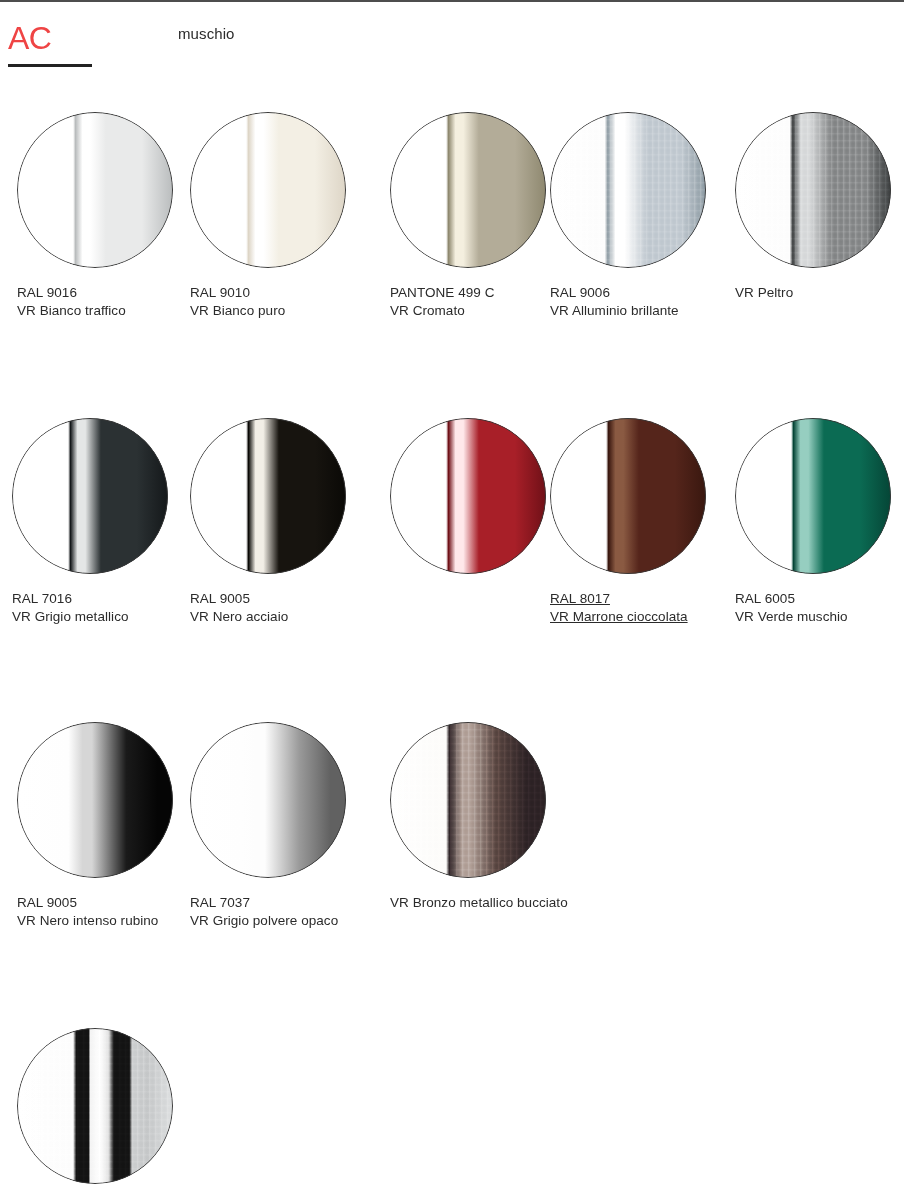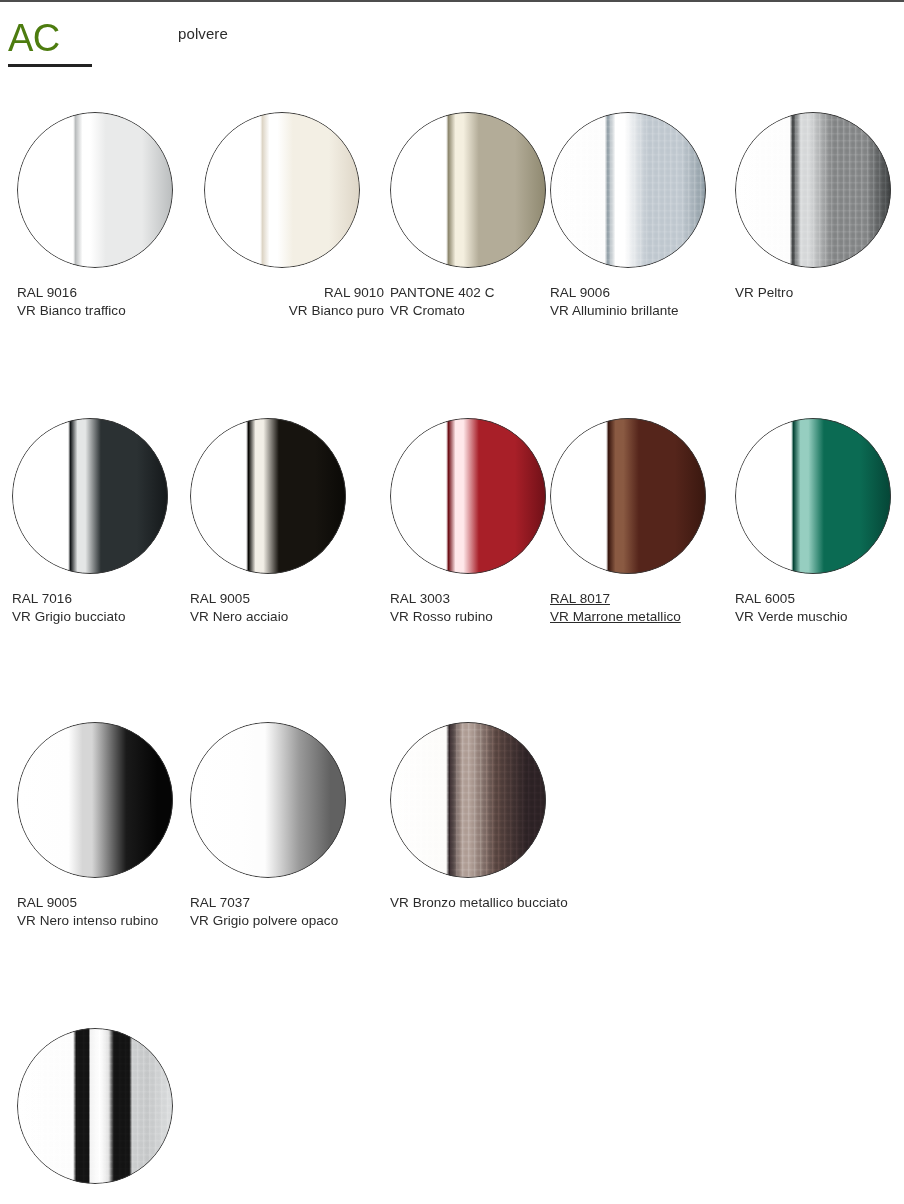--- a/index.html
+++ b/index.html
@@ -26,25 +26,25 @@
 
   
   #header { position: absolute; left: 0; top: 0; width: 904px; height: 100px; }
 
   #logo-block {
     position: absolute;
     left: 8px; top: 14px;
     width: 84px;
   }
   #logo-text {
-    font-size: 38px;
+    font-size: 32px;
     line-height: 48px;
     letter-spacing: -0.5px;
     font-weight: 400;
-    color: #4d7c0f;
+    color: #ef4444;
     font-family: "Liberation Sans", sans-serif;
   }
   #logo-underline {
     margin-top: 2px;
     width: 84px;
     height: 3px;
     background: #222222;
   }
   #category-label {
     position: absolute;
@@ -113,51 +113,51 @@
 </head>
 <body>
 
 <div id="top-rule"></div>
 
 <div id="header">
   <div id="logo-block">
     <div id="logo-text">AC</div>
     <div id="logo-underline"></div>
   </div>
-  <div id="category-label">polvere</div>
+  <div id="category-label">muschio</div>
 </div>
 
 <div id="swatch-area">
     <div class="swatch-cell" style="left: 17px; top: 112px;">
       <div class="swatch-disc" style="width: 156px; height: 156px;">
         <div class="fill" style="background: linear-gradient(90deg, rgb(255, 255, 255) 0%, rgb(255, 255, 255) 36%, rgb(185, 188, 189) 37.5%, rgb(255, 255, 255) 42%, rgb(255, 255, 255) 47%, rgb(233, 234, 234) 57%, rgb(233, 234, 234) 80%, rgb(185, 188, 189) 100%);"></div>
         <div class="ring"></div>
       </div>
       <div class="swatch-labels">
         <span class="code">RAL 9016</span>
         <span class="name">VR Bianco traffico</span>
       </div>
     </div>
-    <div class="swatch-cell" style="left: 204px; top: 112px; text-align: right;">
+    <div class="swatch-cell" style="left: 190px; top: 112px;">
       <div class="swatch-disc" style="width: 156px; height: 156px;">
         <div class="fill" style="background: linear-gradient(90deg, rgb(255, 255, 255) 0%, rgb(255, 255, 255) 36%, rgb(221, 213, 198) 37.5%, rgb(255, 255, 255) 42%, rgb(255, 255, 255) 47%, rgb(243, 239, 228) 57%, rgb(243, 239, 228) 80%, rgb(221, 213, 198) 100%);"></div>
         <div class="ring"></div>
       </div>
       <div class="swatch-labels">
         <span class="code">RAL 9010</span>
         <span class="name">VR Bianco puro</span>
       </div>
     </div>
     <div class="swatch-cell" style="left: 390px; top: 112px;">
       <div class="swatch-disc" style="width: 156px; height: 156px;">
         <div class="fill" style="background: linear-gradient(90deg, rgb(255, 255, 255) 0%, rgb(255, 255, 255) 36%, rgb(142, 136, 111) 37.5%, rgb(244, 239, 223) 42%, rgb(244, 239, 223) 47%, rgb(179, 172, 152) 57%, rgb(179, 172, 152) 80%, rgb(142, 136, 111) 100%);"></div>
         <div class="ring"></div>
       </div>
       <div class="swatch-labels">
-        <span class="code">PANTONE 402 C</span>
+        <span class="code">PANTONE 499 C</span>
         <span class="name">VR Cromato</span>
       </div>
     </div>
     <div class="swatch-cell" style="left: 550px; top: 112px;">
       <div class="swatch-disc" style="width: 156px; height: 156px;">
         <div class="fill" style="background: linear-gradient(90deg, rgb(255, 255, 255) 0%, rgb(253, 253, 253) 35%, rgb(147, 160, 168) 37%, rgb(255, 255, 255) 42%, rgb(255, 255, 255) 48%, rgb(195, 203, 210) 62%, rgb(195, 203, 210) 84%, rgb(147, 160, 168) 100%);"></div>
         <div class="texture"></div>
         <div class="ring"></div>
       </div>
       <div class="swatch-labels">
@@ -175,51 +175,47 @@
         <span class="name">VR Peltro</span>
       </div>
     </div>
     <div class="swatch-cell" style="left: 12px; top: 418px;">
       <div class="swatch-disc" style="width: 156px; height: 156px;">
         <div class="fill" style="background: linear-gradient(90deg, rgb(255, 255, 255) 0%, rgb(255, 255, 255) 36%, rgb(20, 24, 26) 37.5%, rgb(228, 230, 230) 42%, rgb(228, 230, 230) 47%, rgb(43, 49, 51) 57%, rgb(43, 49, 51) 80%, rgb(20, 24, 26) 100%);"></div>
         <div class="ring"></div>
       </div>
       <div class="swatch-labels">
         <span class="code">RAL 7016</span>
-        <span class="name">VR Grigio bucciato</span>
+        <span class="name">VR Grigio metallico</span>
       </div>
     </div>
     <div class="swatch-cell" style="left: 190px; top: 418px;">
       <div class="swatch-disc" style="width: 156px; height: 156px;">
         <div class="fill" style="background: linear-gradient(90deg, rgb(255, 255, 255) 0%, rgb(255, 255, 255) 36%, rgb(10, 9, 6) 37.5%, rgb(242, 238, 230) 42%, rgb(242, 238, 230) 47%, rgb(23, 20, 15) 57%, rgb(23, 20, 15) 80%, rgb(10, 9, 6) 100%);"></div>
         <div class="ring"></div>
       </div>
       <div class="swatch-labels">
         <span class="code">RAL 9005</span>
         <span class="name">VR Nero acciaio</span>
       </div>
     </div>
     <div class="swatch-cell" style="left: 390px; top: 418px;">
       <div class="swatch-disc" style="width: 156px; height: 156px;">
         <div class="fill" style="background: linear-gradient(90deg, rgb(255, 255, 255) 0%, rgb(255, 255, 255) 36%, rgb(111, 16, 23) 37.5%, rgb(255, 232, 234) 42%, rgb(255, 232, 234) 47%, rgb(168, 31, 40) 57%, rgb(168, 31, 40) 80%, rgb(111, 16, 23) 100%);"></div>
         <div class="ring"></div>
       </div>
-      <div class="swatch-labels">
-        <span class="code">RAL 3003</span>
-        <span class="name">VR Rosso rubino</span>
-      </div>
     </div>
     <div class="swatch-cell" style="left: 550px; top: 418px; text-decoration: underline;">
       <div class="swatch-disc" style="width: 156px; height: 156px;">
         <div class="fill" style="background: linear-gradient(90deg, rgb(255, 255, 255) 0%, rgb(255, 255, 255) 36%, rgb(57, 23, 15) 37.5%, rgb(138, 90, 66) 42%, rgb(138, 90, 66) 47%, rgb(85, 37, 27) 57%, rgb(85, 37, 27) 80%, rgb(57, 23, 15) 100%);"></div>
         <div class="ring"></div>
       </div>
       <div class="swatch-labels">
         <span class="code">RAL 8017</span>
-        <span class="name">VR Marrone metallico</span>
+        <span class="name">VR Marrone cioccolata</span>
       </div>
     </div>
     <div class="swatch-cell" style="left: 735px; top: 418px;">
       <div class="swatch-disc" style="width: 156px; height: 156px;">
         <div class="fill" style="background: linear-gradient(90deg, rgb(255, 255, 255) 0%, rgb(255, 255, 255) 36%, rgb(5, 69, 54) 37.5%, rgb(150, 206, 192) 42%, rgb(150, 206, 192) 47%, rgb(11, 107, 83) 57%, rgb(11, 107, 83) 80%, rgb(5, 69, 54) 100%);"></div>
         <div class="ring"></div>
       </div>
       <div class="swatch-labels">
         <span class="code">RAL 6005</span>
         <span class="name">VR Verde muschio</span>

